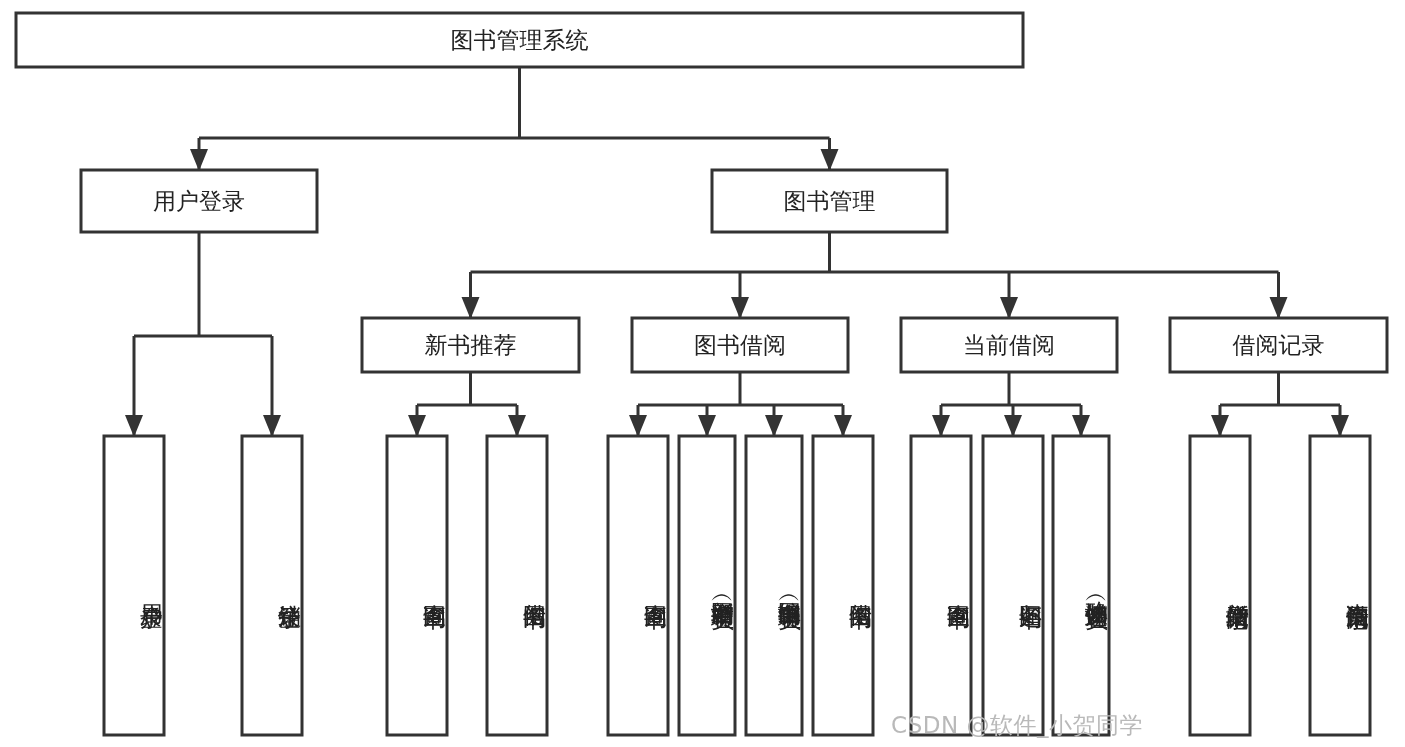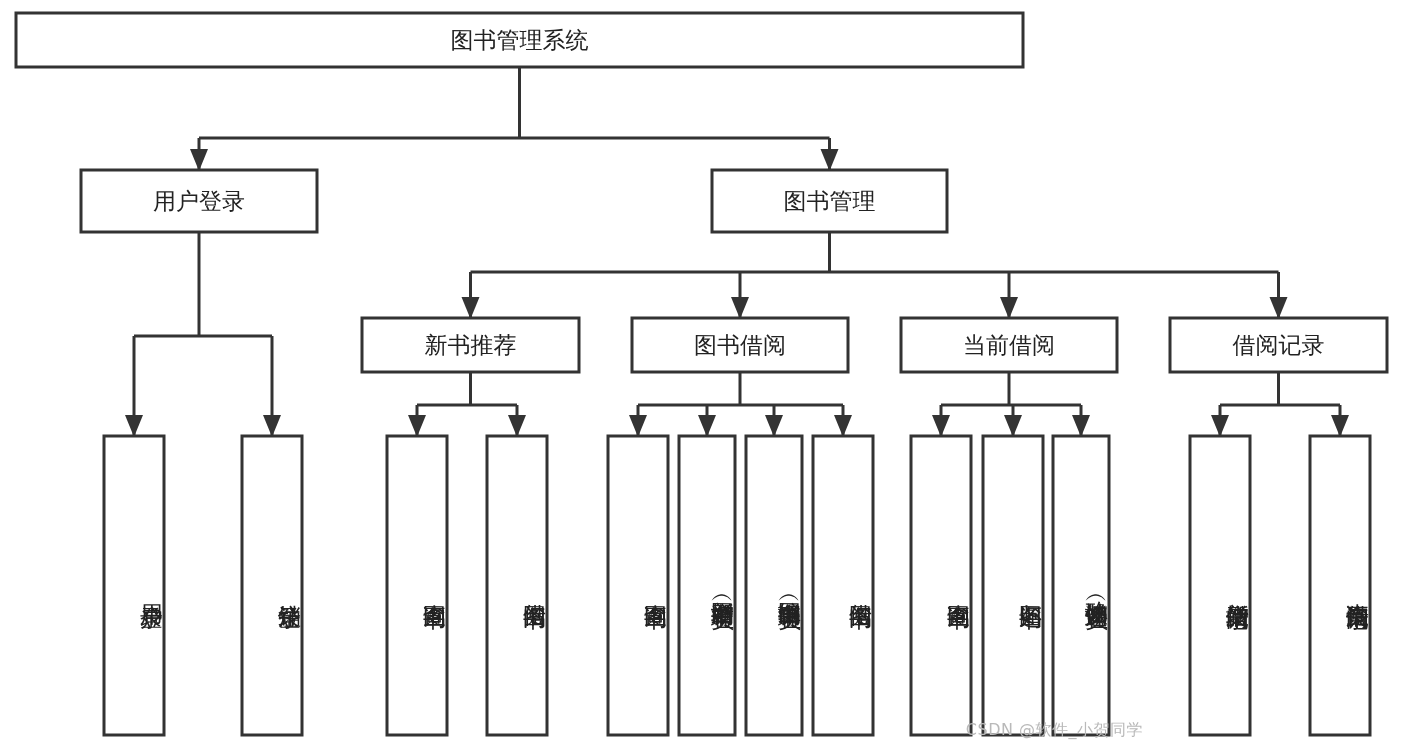--- a/index.html
+++ b/index.html
@@ -62,21 +62,21 @@
     align-items: flex-start;
     justify-content: center;
     white-space: nowrap;
     pointer-events: none;
   }
   .watermark {
     position: absolute;
     right: 8px;
     bottom: 6px;
     font-family: "DejaVu Sans", "Liberation Sans", sans-serif;
-    font-size: 16px;
+    font-size: 23px;
     color: #b9b9b9;
     white-space: nowrap;
     letter-spacing: 0.5px;
   }
 </style>
 </head>
 <body>
 
 <div id="diagram-root">
 

